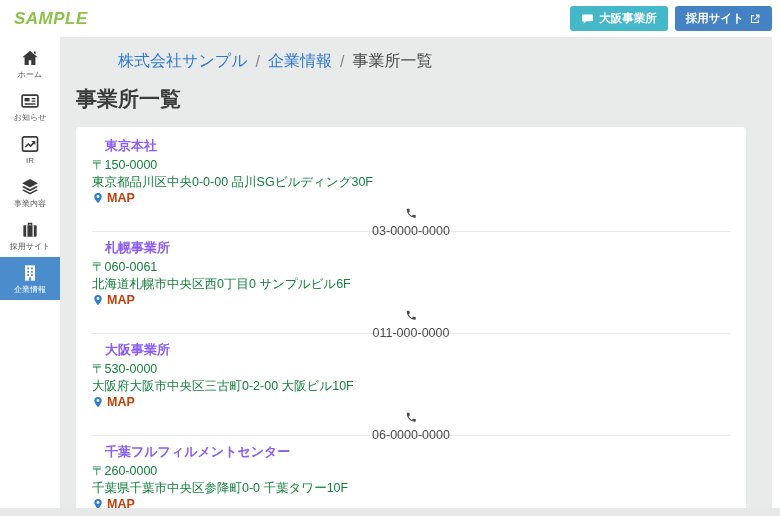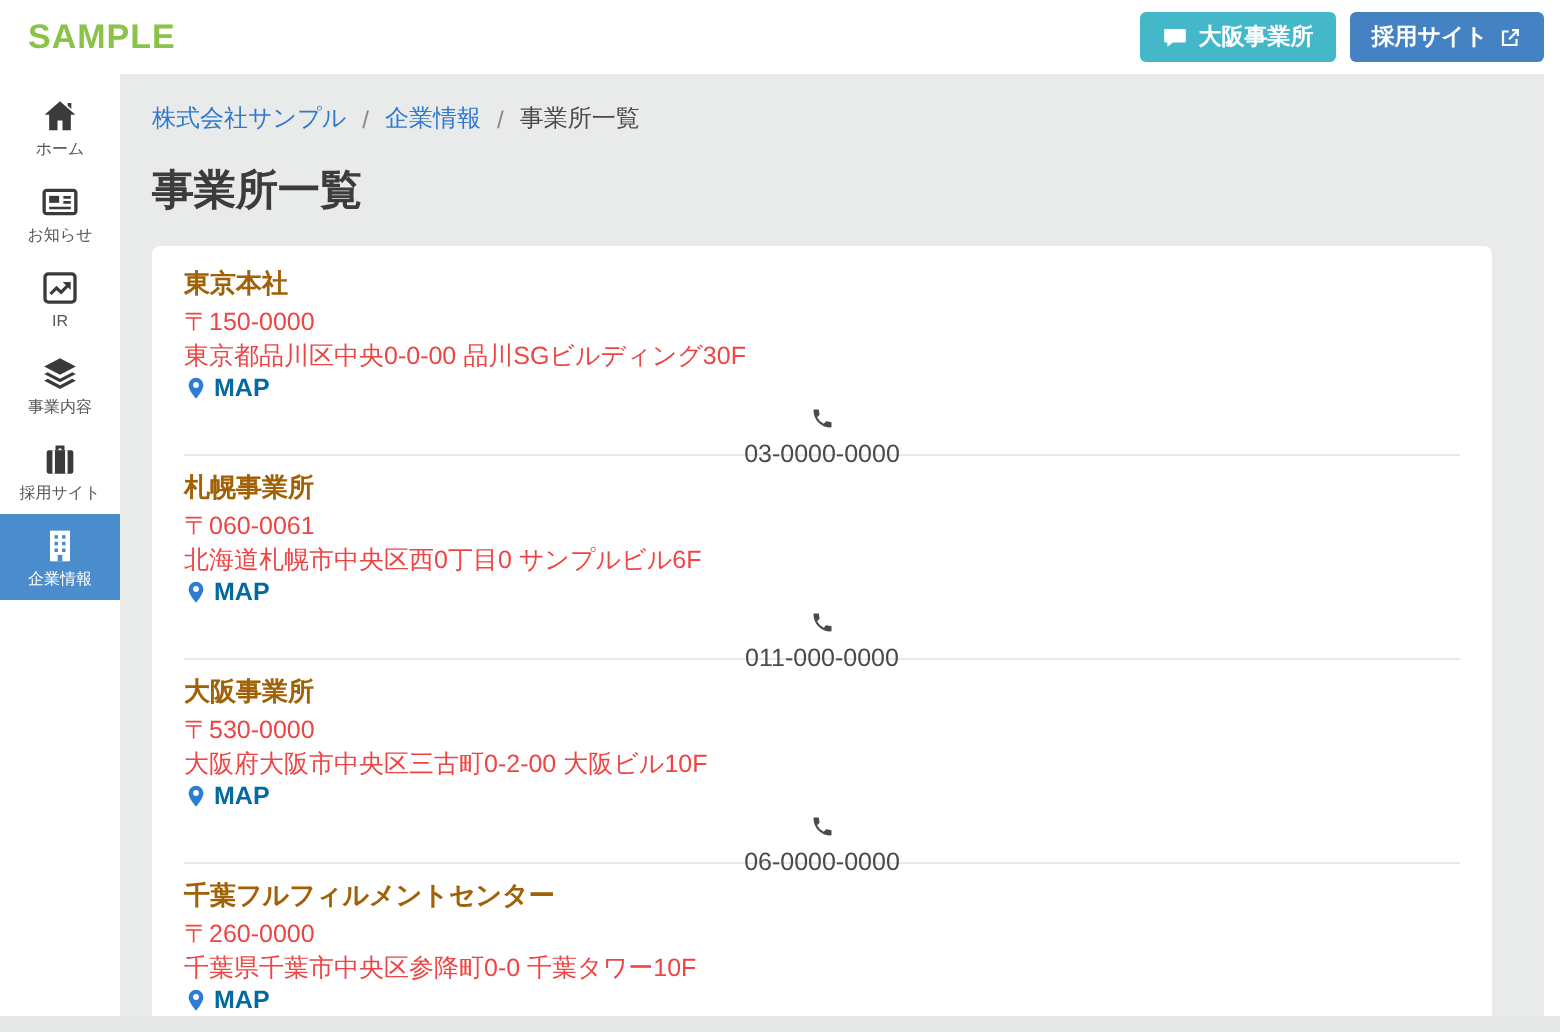--- a/index.html
+++ b/index.html
@@ -2,21 +2,21 @@
 <html><head>
 <meta charset="utf-8">
 <style>
   * { margin:0; padding:0; box-sizing:border-box; }
   html,body { width:780px; height:516px; }
   body { font-family:"Liberation Sans","DejaVu Sans",sans-serif; background:#e9eaea; overflow:hidden; }
   .app { width:780px; height:516px; display:flex; flex-direction:column; background:#e9eaea; }
 
   
   .header { flex:0 0 37px; background:#fff; display:flex; align-items:center; justify-content:space-between; padding:0 8px 0 14px; }
-  .logo { color:#8bc34a; font-size:17px; font-weight:bold; letter-spacing:.5px; cursor:pointer; }
+  .logo { color:#8bc34a; font-size:17px; font-weight:bold; letter-spacing:.5px; cursor:pointer;font-style:italic; }
   .hdr-buttons { display:flex; gap:7px; }
   .btn { display:flex; align-items:center; gap:5px; height:25px; padding:0 11px; border:none; border-radius:3px; color:#fff; font-size:11.5px; font-weight:bold; font-family:inherit; cursor:pointer; }
   .btn-contact { background:#44b8c8; }
   .btn-recruit { background:#4482c4; }
   .btn svg { display:block; }
 
   
   .mid { flex:1; display:flex; min-height:0; }
 
   
@@ -25,34 +25,34 @@
   .side-item .ico { width:20px; height:20px; display:block; }
   .side-item .ico svg { width:20px; height:20px; display:block; }
   .side-label { font-size:8px; color:#555; line-height:9px; white-space:nowrap; }
   .side-item.active { background:#4a8ccc; }
   .side-item.active .side-label { color:#fff; }
 
   
   .content { flex:1; background:#e9eaea; padding:14px 0 0 16px; overflow:hidden; }
   .scroll-track { flex:0 0 8px; background:#fff; }
 
-  .breadcrumb { font-size:12px; color:#4a4a4a; display:flex; gap:8px; align-items:center; }
+  .breadcrumb { font-size:16px; color:#4a4a4a; display:flex; gap:8px; align-items:center;margin-left:42px; }
   .crumb-link { color:#2e79cf; text-decoration:none; cursor:pointer; }
   .crumb-sep { color:#888; }
   .crumb-current { color:#4a4a4a; }
 
   .page-title { font-size:21px; font-weight:bold; color:#3c3c3c; margin:13px 0 14px; }
 
   .card { width:670px; background:#fff; border-radius:4px; padding:3px 16px; }
   .office { padding:7px 0 8px; border-bottom:1px solid #e9e9e9; }
   .office:last-child { border-bottom:none; }
-  .office-name { font-size:13px; font-weight:bold; color:#a16207; line-height:17px; margin-bottom:3px; }
-  .office-line { font-size:12.5px; color:#ef4444; line-height:16.5px; }
+  .office-name { font-size:13px; font-weight:bold; color:#8b5cf6; line-height:17px; margin-bottom:3px;margin-left:13px; }
+  .office-line { font-size:12.5px; color:#15803d; line-height:16.5px; }
   .map-line { display:flex; align-items:center; gap:3px; height:16.5px; }
-  .map-link { color:#0369a1; font-weight:bold; font-size:12.5px; text-decoration:none; cursor:pointer; }
+  .map-link { color:#c2410c; font-weight:bold; font-size:12.5px; text-decoration:none; cursor:pointer; }
   .map-line svg, .phone-line svg { display:block; }
   .phone-line { display:flex; align-items:center; gap:5px; font-size:12.5px; color:#4a4a4a; height:16.5px;flex-direction:column; }
 
   .footer-strip { flex:0 0 8px; background:#e7e8e8; }
 </style>
 </head>
 <body>
 
 <div class="app">
 

